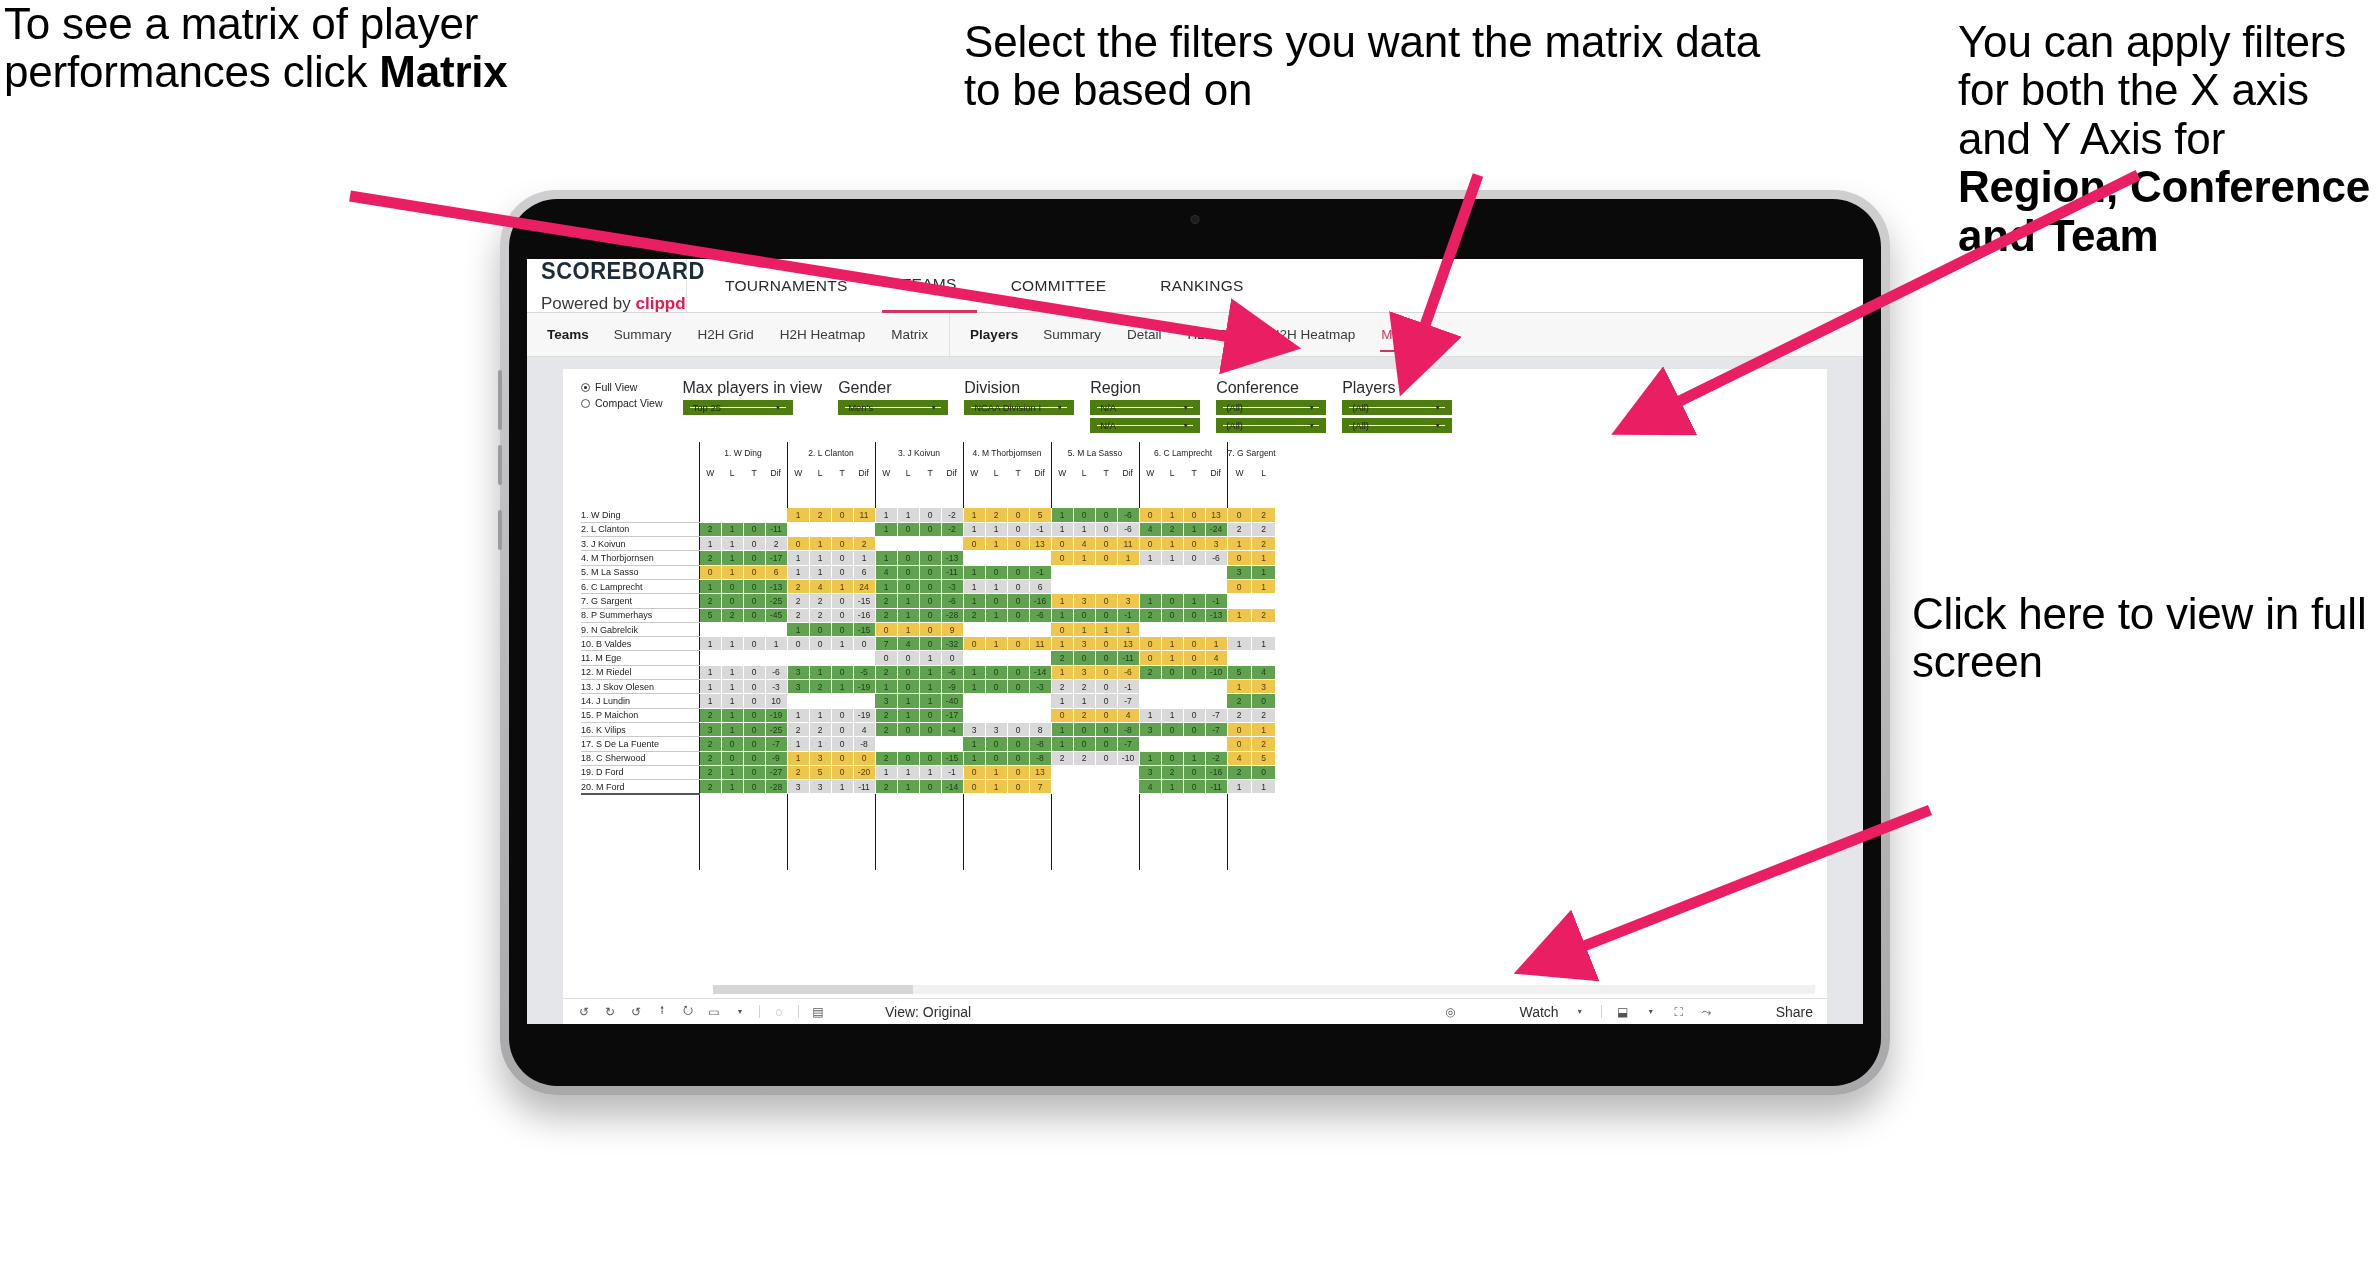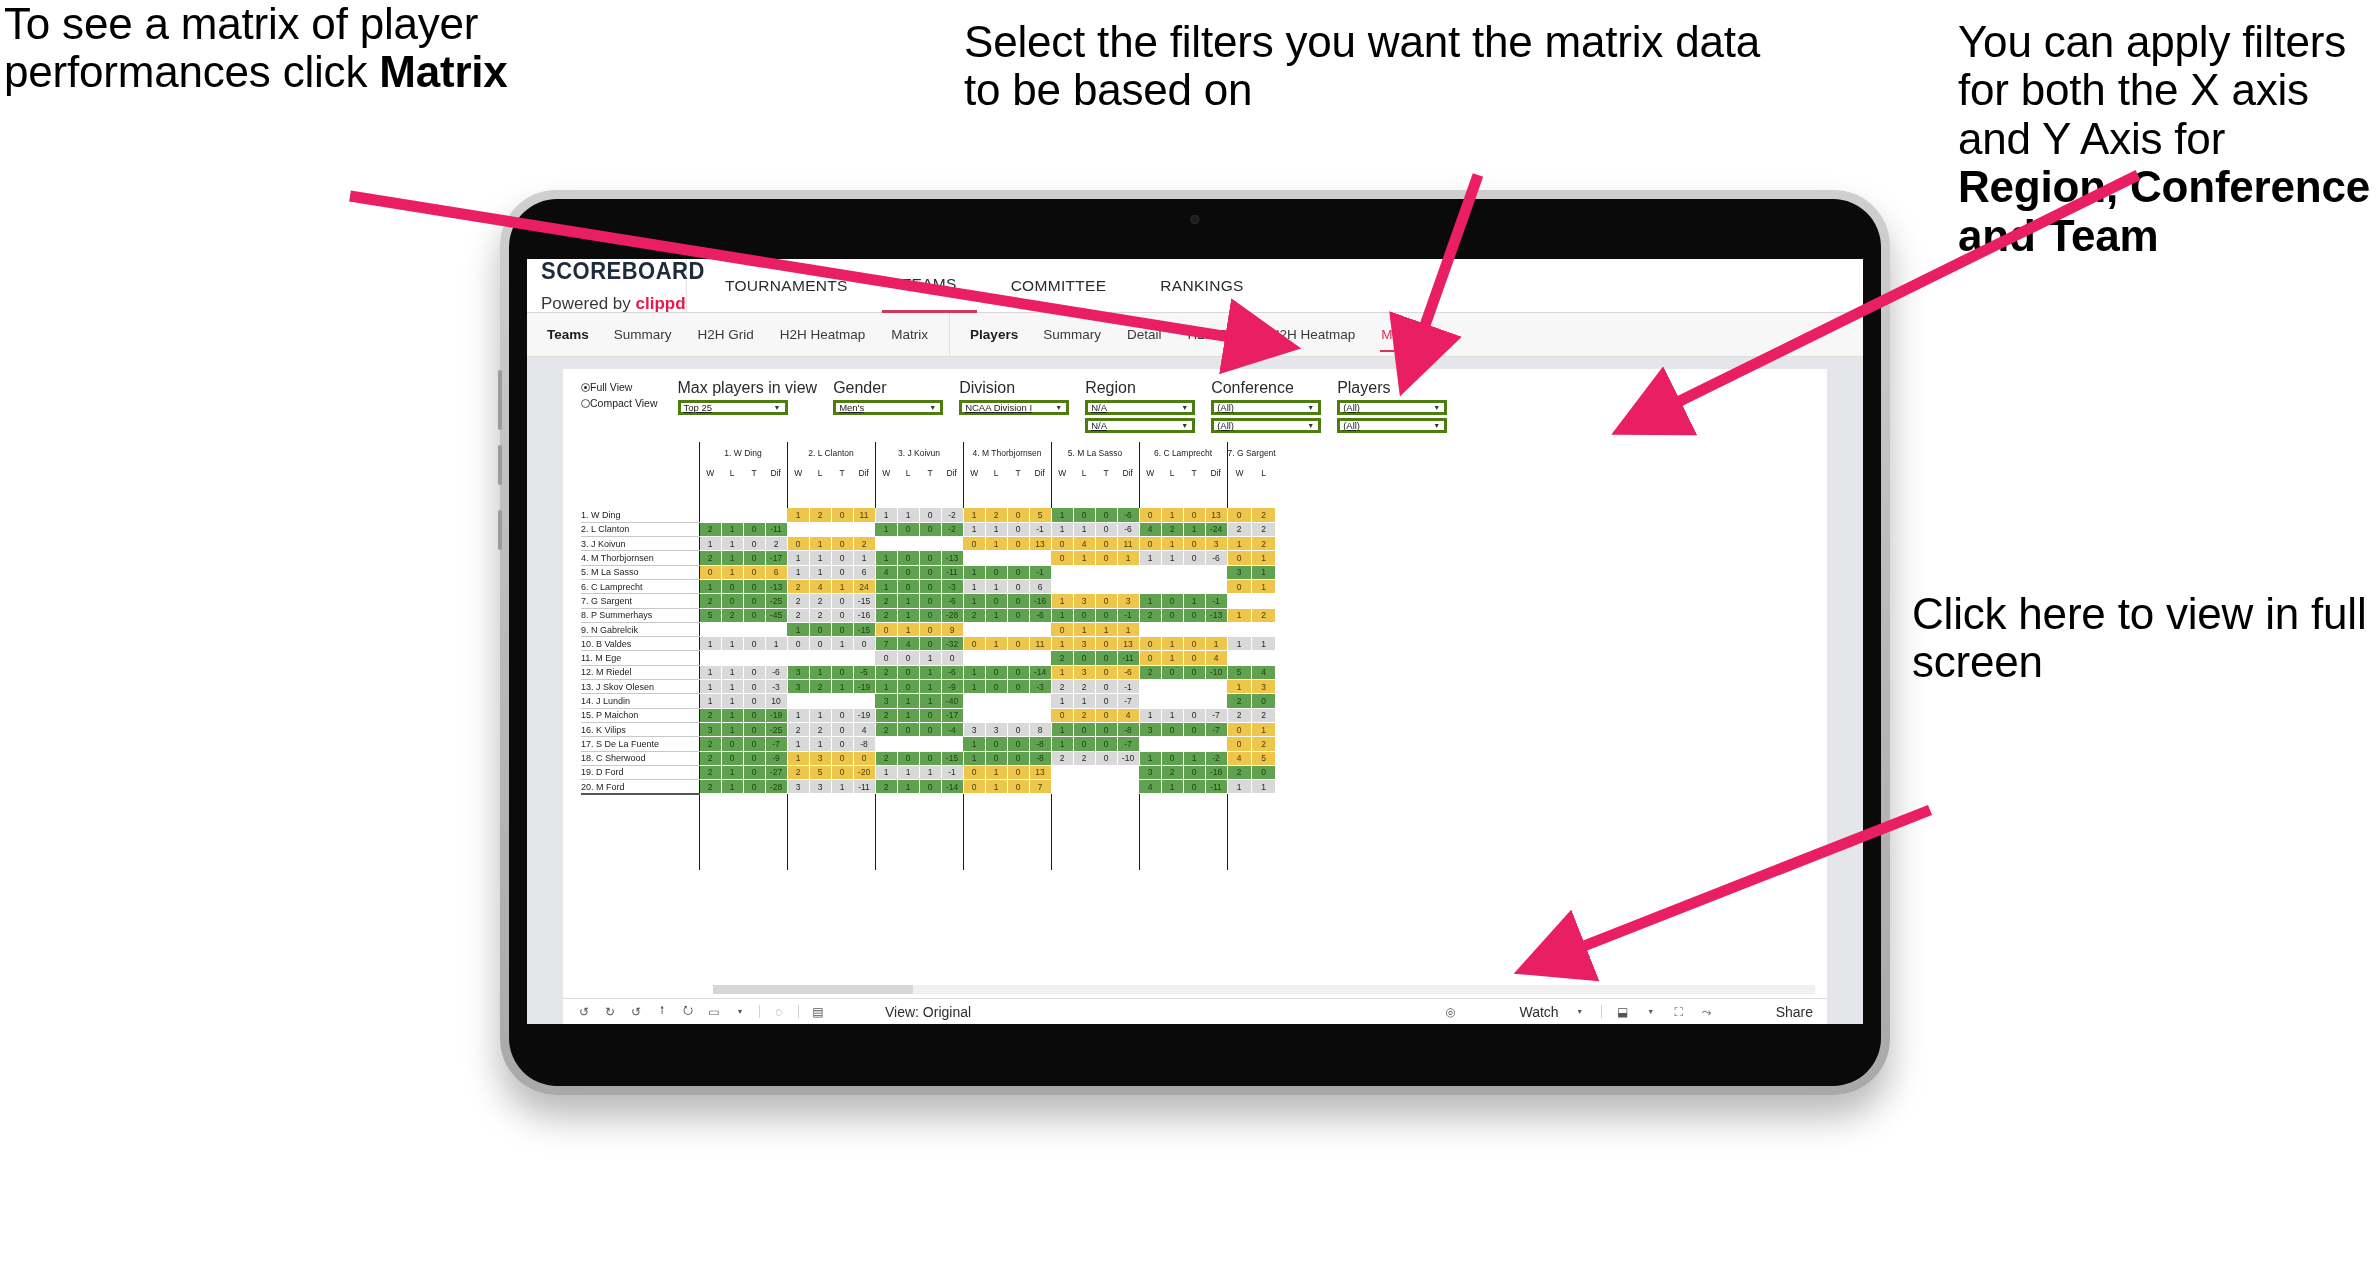--- a/index.html
+++ b/index.html
@@ -53,25 +53,25 @@
                      bottom:4px; height:2px; background:#d1365c; }
 
   
   .viz { background:#e4e6e9; height:calc(100% - 54px - 44px); padding:12px 36px 0 36px; position:relative; }
   .sheet { background:#fff; height:100%; position:relative; overflow:hidden; }
 
   
   .filters { display:flex; padding:10px 0 6px 18px; gap:0px; }
   .fcol { margin-right:16px; }
   .flabel { font-size:16px; color:#2b2b2b; margin-bottom:3px; white-space:nowrap; }
-  .fsel { width:110px; height:15px; border:3px solid #4d7c0f; background:#fff; font-size:9.5px;
-          color:#222; display:flex; align-items:center; padding:0 3px; position:relative; margin-bottom:3px;text-decoration:underline;}
+  .fsel { width:110px; height:15px; border:7px solid #4d7c0f; background:#fff; font-size:9.5px;
+          color:#222; display:flex; align-items:center; padding:0 3px; position:relative; margin-bottom:3px;}
   .fsel .cav { position:absolute; right:4px; font-size:7px; color:#333; }
   .radio-col { margin-right:20px; padding-top:2px; }
-  .radio-row { display:flex; align-items:center; margin-bottom:4px; font-size:10.5px; color:#222;}
+  .radio-row { display:flex; align-items:center; gap:5px; margin-bottom:4px; font-size:10.5px; color:#222;}
   .radio { width:9px; height:9px; border:1px solid #555; border-radius:50%; position:relative; }
   .radio.on::after { content:""; position:absolute; inset:2px; background:#222; border-radius:50%; }
 
   
   .matrix-wrap { padding:0 0 0 18px; position:relative; }
   table.mx { border-collapse:collapse; font-size:8.5px; color:#222; table-layout:fixed; }
   table.mx th, table.mx td { padding:0; }
   .hdr-name { height:22px; text-align:center; font-size:8.5px; font-weight:400;
               border-bottom:0; white-space:nowrap; }
   .hdr-sub  { height:18px; text-align:center; font-size:8.5px; font-weight:400; }

